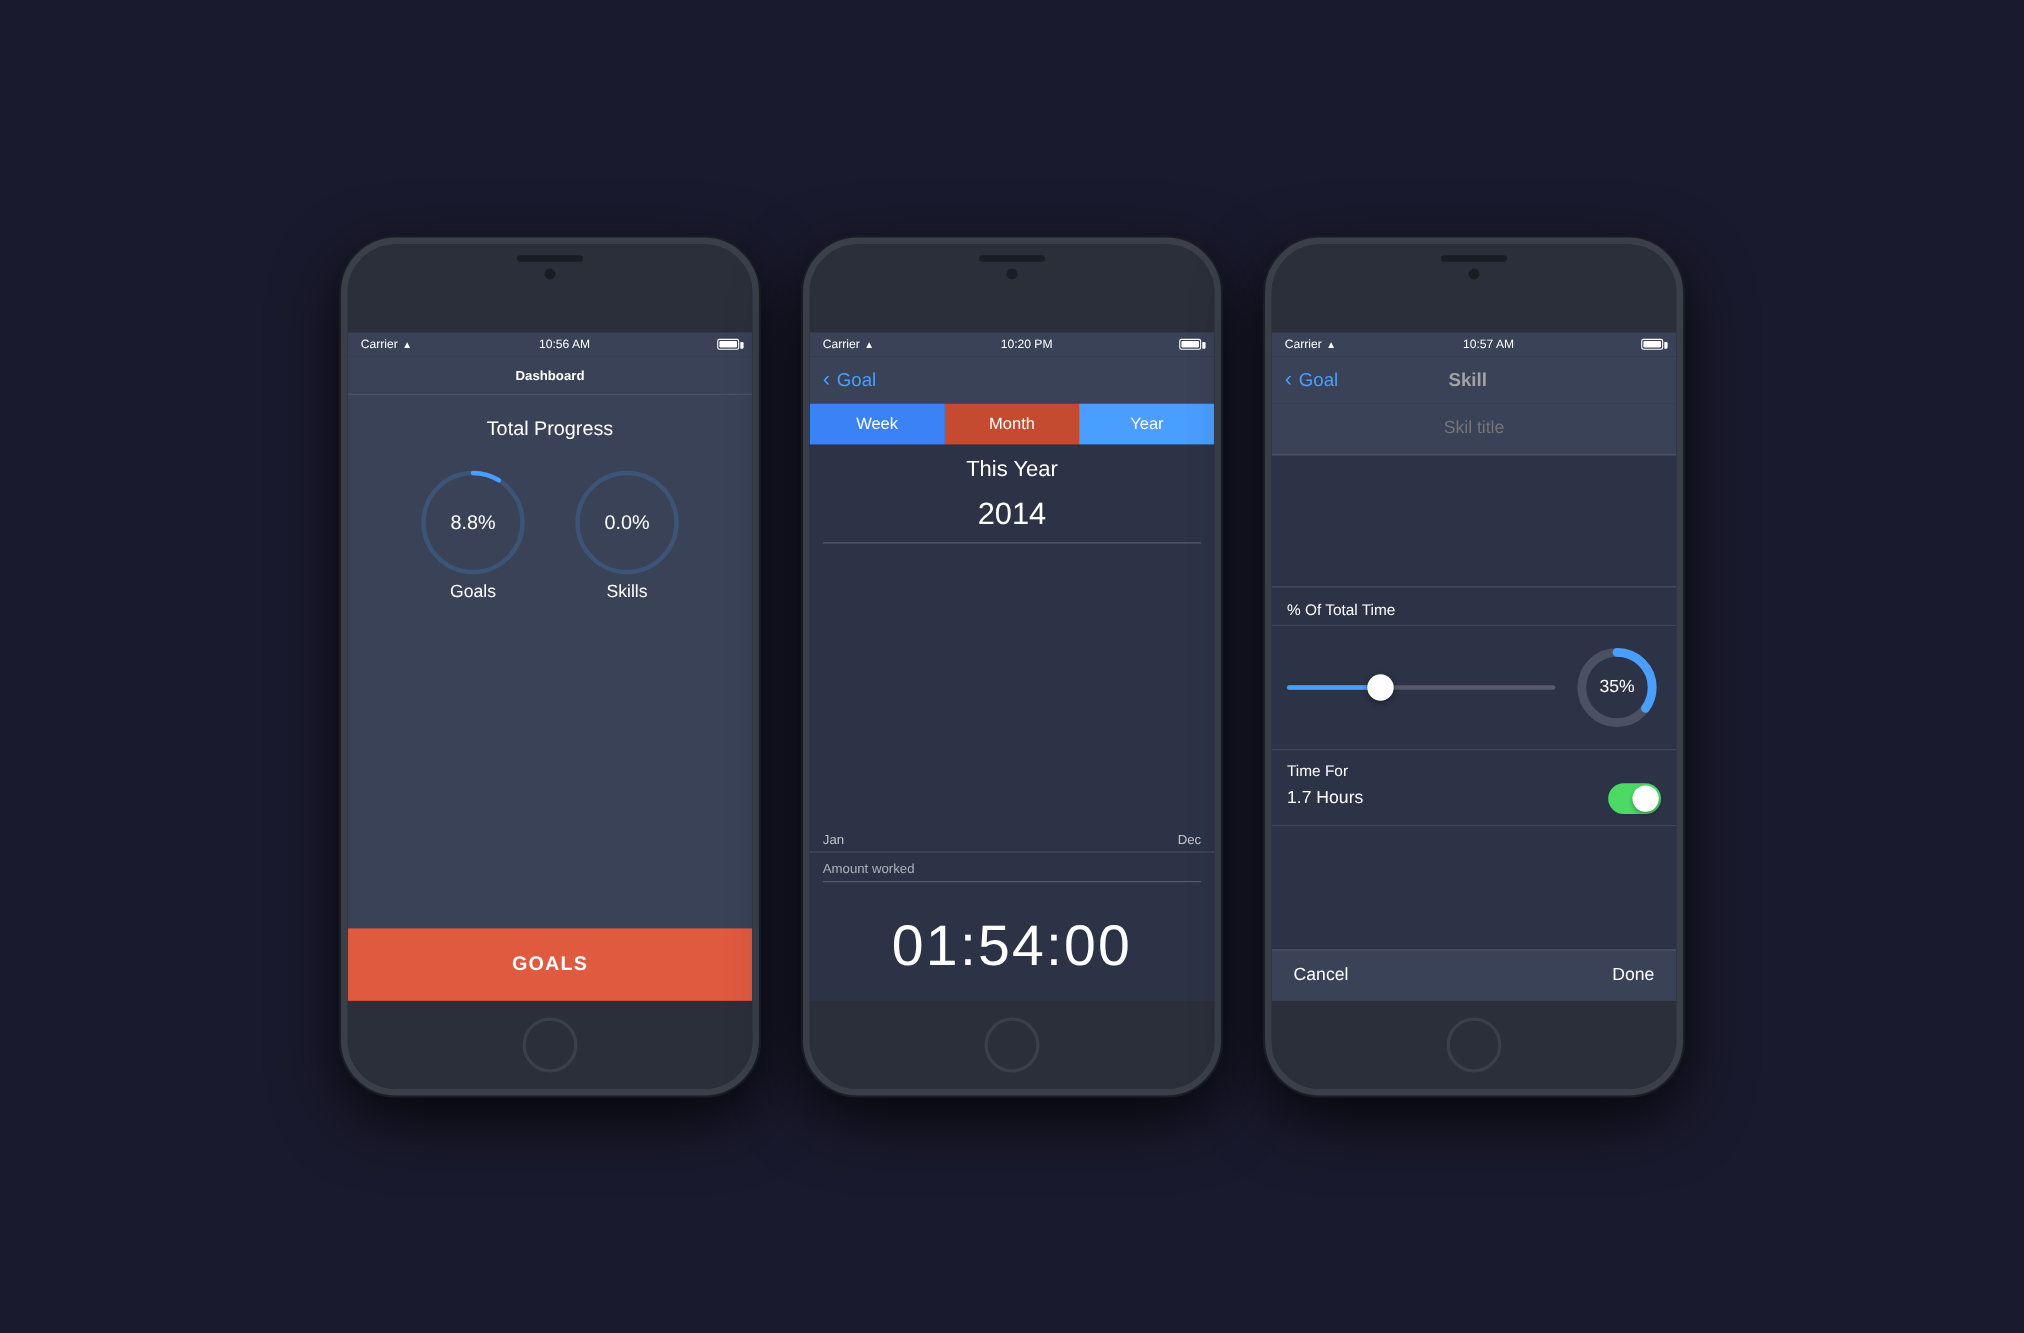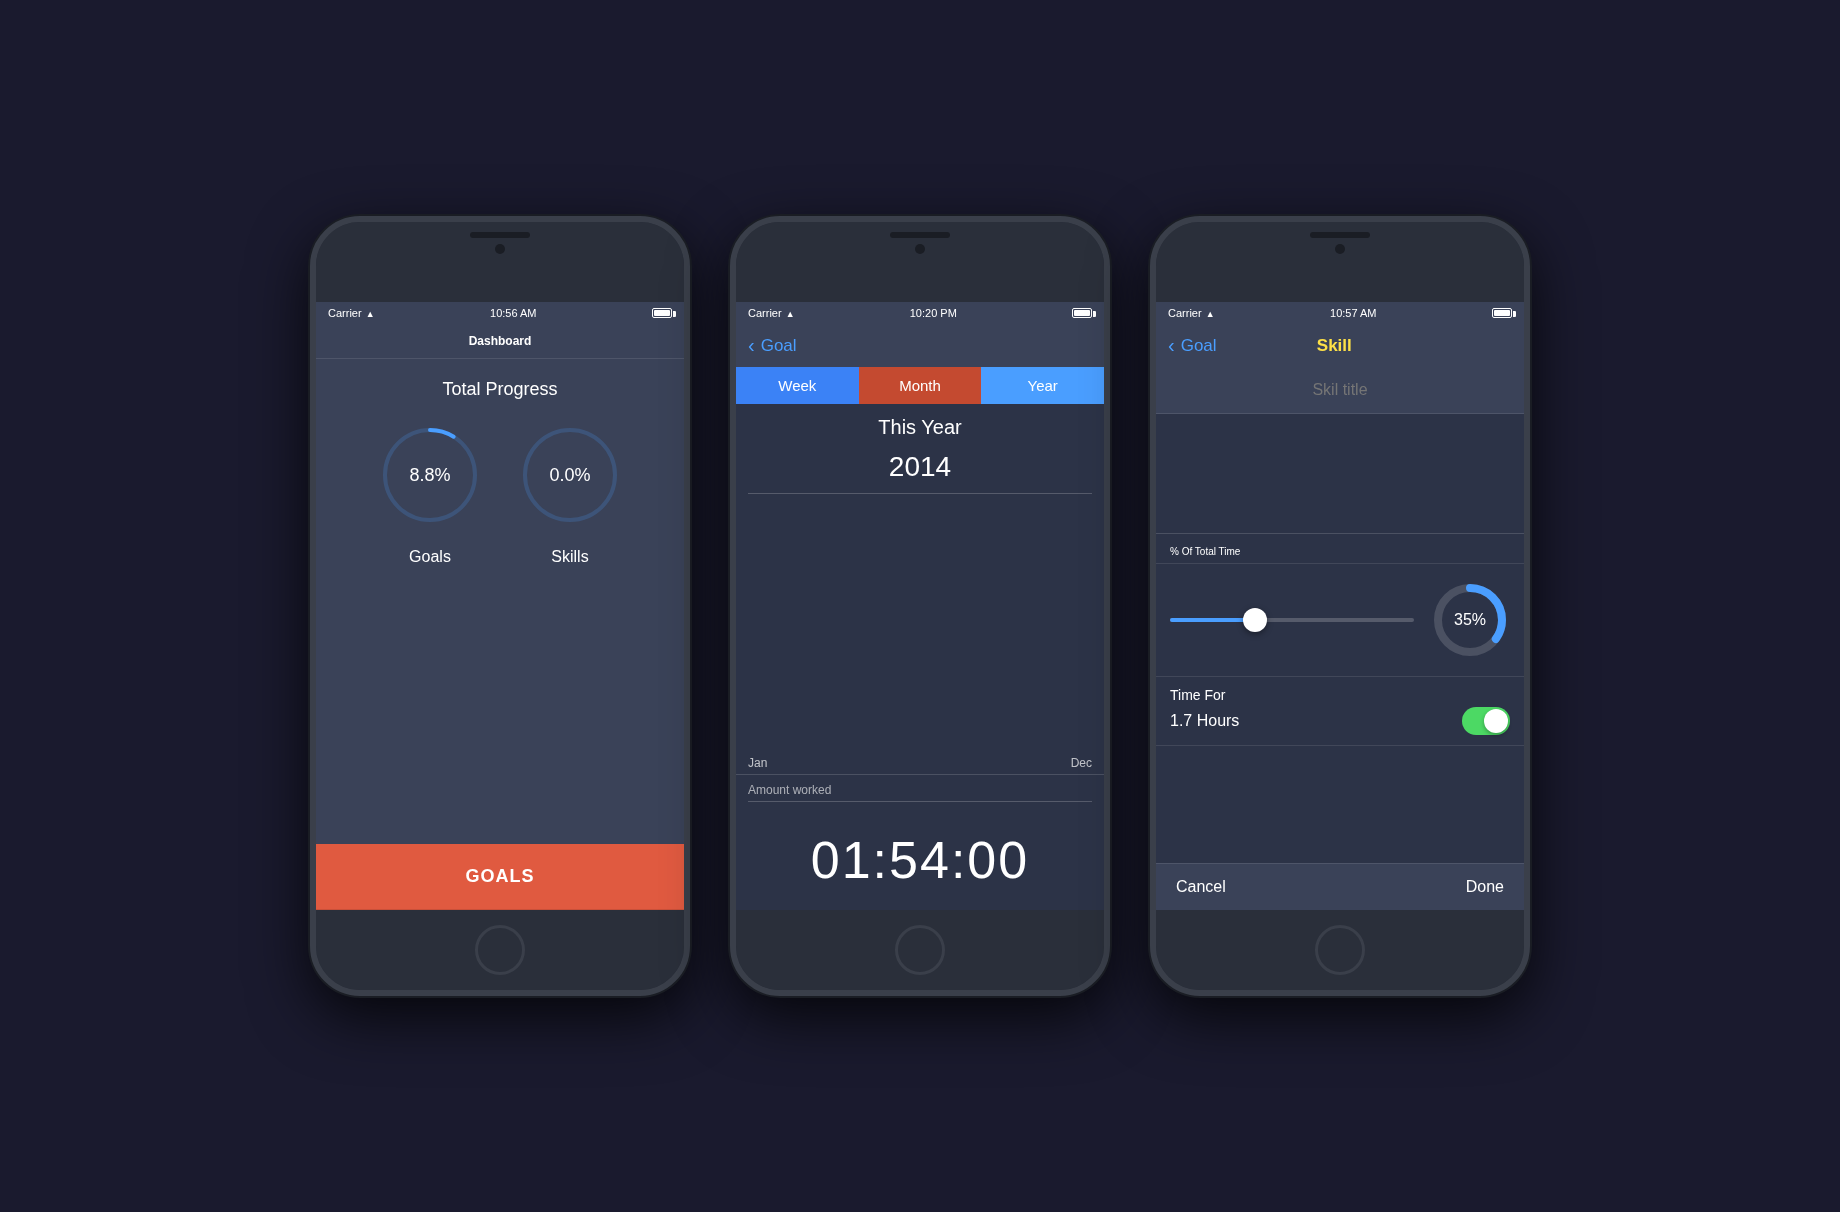--- a/index.html
+++ b/index.html
@@ -155,21 +155,21 @@
     }
     .circles-row {
       display: flex;
       gap: 30px;
       margin-bottom: 16px;
     }
     .circle-container {
       display: flex;
       flex-direction: column;
       align-items: center;
-      gap: 18px;
+      gap: 0;
     }
     .circle-chart {
       width: 110px;
       height: 110px;
       position: relative;
     }
     .circle-chart svg {
       transform: rotate(-90deg);
     }
     .circle-label {
@@ -335,21 +335,21 @@
       color: white;
     }
     .skill-nav-left {
       display: flex;
       align-items: center;
       color: #4a9eff;
     }
     .skill-nav-center {
       font-size: 17px;
       font-weight: 600;
-      color: #fde047;
+      color: #a3a3a3;
     }
     .skill-form {
       flex: 1;
       padding: 0;
     }
     .skill-title-input {
       background: #3a4258;
       border: none;
       color: rgba(255,255,255,0.5);
       font-size: 16px;
@@ -366,21 +366,21 @@
     }
     .skill-desc-area {
       background: #2c3347;
       flex: 1;
       height: 120px;
       width: 100%;
       border-bottom: 1px solid rgba(255,255,255,0.15);
     }
     .skill-percent-label {
       color: white;
-      font-size: 10px;
+      font-size: 14px;
       padding: 12px 14px 6px;
       border-bottom: 1px solid rgba(255,255,255,0.1);
     }
     .skill-slider-row {
       display: flex;
       align-items: center;
       padding: 16px 14px;
       gap: 16px;
       border-bottom: 1px solid rgba(255,255,255,0.1);
     }

